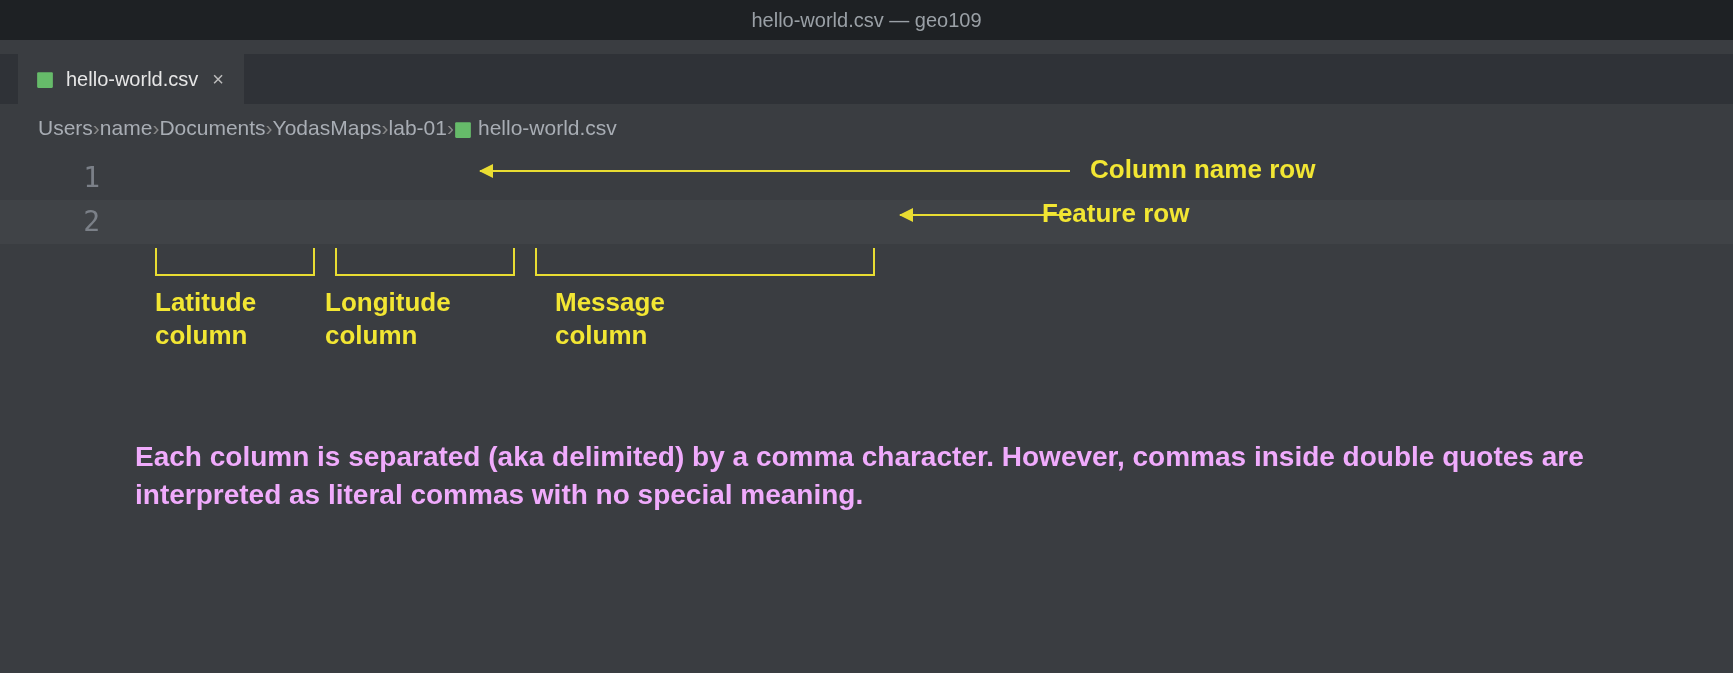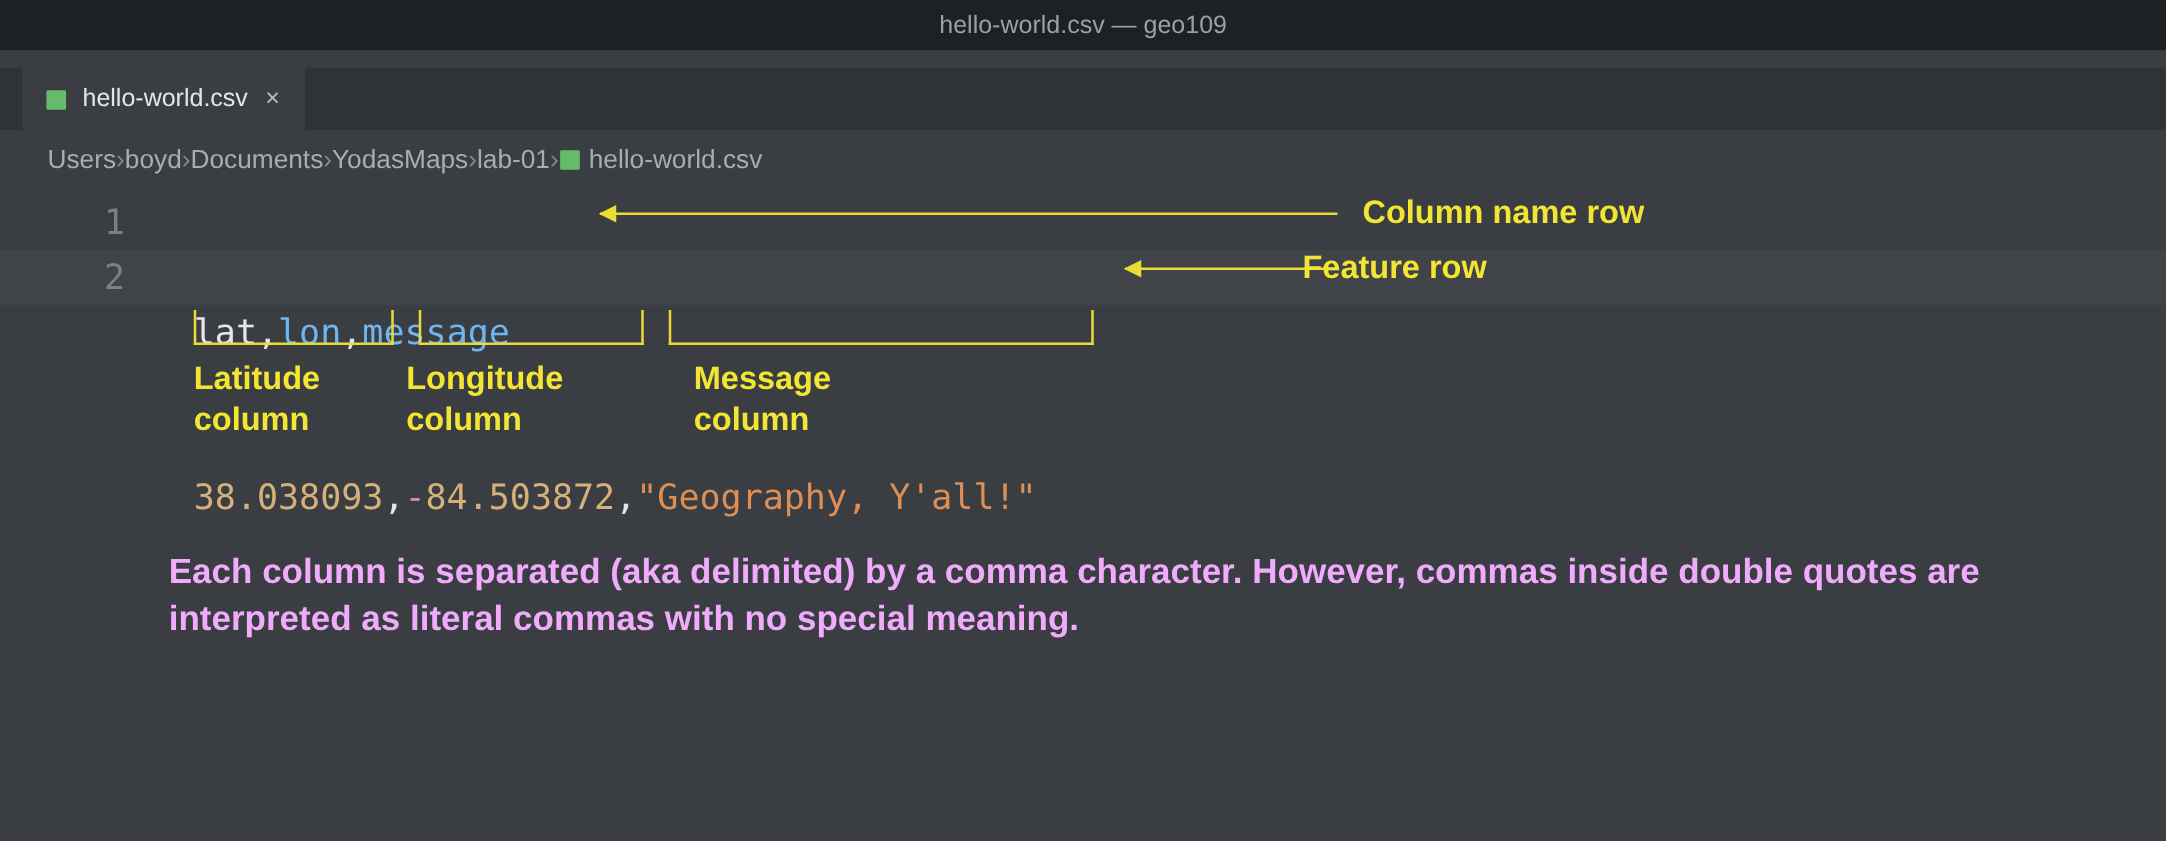--- a/index.html
+++ b/index.html
@@ -181,21 +181,21 @@
         </svg>
       </span>
       <span class="label">hello-world.csv</span>
       <span class="close">×</span>
     </div>
   </div>
 
   <div class="breadcrumb">
     <span class="crumb">Users</span>
     <span class="sep">›</span>
-    <span class="crumb">boyd</span>
+    <span class="crumb">name</span>
     <span class="sep">›</span>
     <span class="crumb">Documents</span>
     <span class="sep">›</span>
     <span class="crumb">YodasMaps</span>
     <span class="sep">›</span>
     <span class="crumb">lab-01</span>
     <span class="sep">›</span>
     <span class="crumb">
       <span class="file-icon-sm">
         <svg class="csv-icon" viewBox="0 0 16 16" width="18" height="18">
@@ -213,24 +213,20 @@
 
   <div class="editor">
 
     <div class="hl-line2"></div>
 
     <div class="gutter-col">
       <div class="line-num">1</div>
       <div class="line-num">2</div>
     </div>
 
-    <div class="code">
-      <div><span class="c-plain">lat</span><span class="c-punct">,</span><span class="c-blue">lon</span><span class="c-punct">,</span><span class="c-blue">message</span></div>
-      <div><span class="c-num">38.038093</span><span class="c-punct">,</span><span class="c-neg">-</span><span class="c-num">84.503872</span><span class="c-punct">,</span><span class="c-str">"Geography, Y'all!"</span></div>
-    </div>
 
     <div class="arrow-h" style="left:480px; top:22px; width:590px;"></div>
     <div class="annot" style="left:1090px; top:6px;">Column name row</div>
 
     <div class="arrow-h" style="left:900px; top:66px; width:170px;"></div>
     <div class="annot" style="left:1042px; top:50px;text-align:center;">Feature row</div>
 
     <div class="bracket" style="left:155px; width:160px; top:100px;"></div>
     <div class="bracket" style="left:335px; width:180px; top:100px;"></div>
     <div class="bracket" style="left:535px; width:340px; top:100px;"></div>

